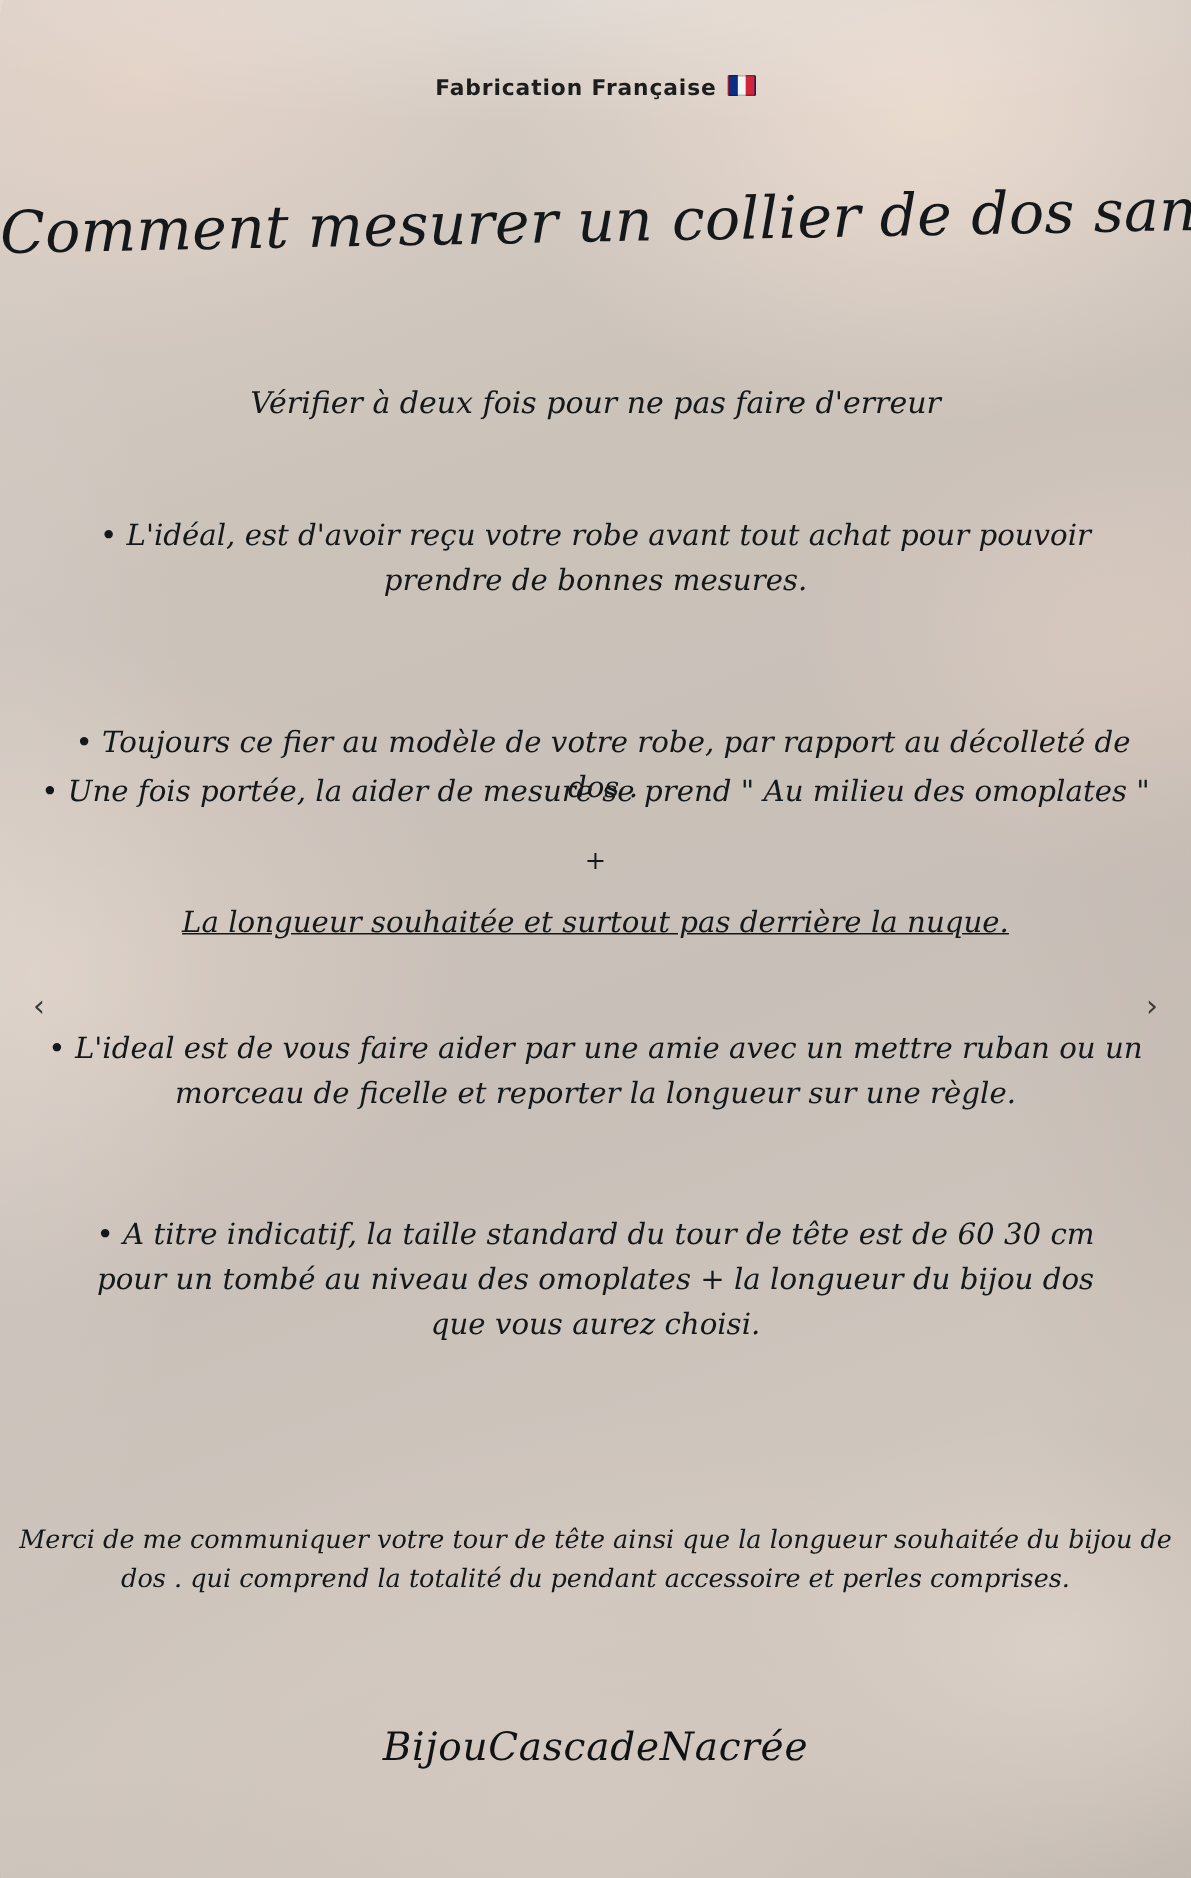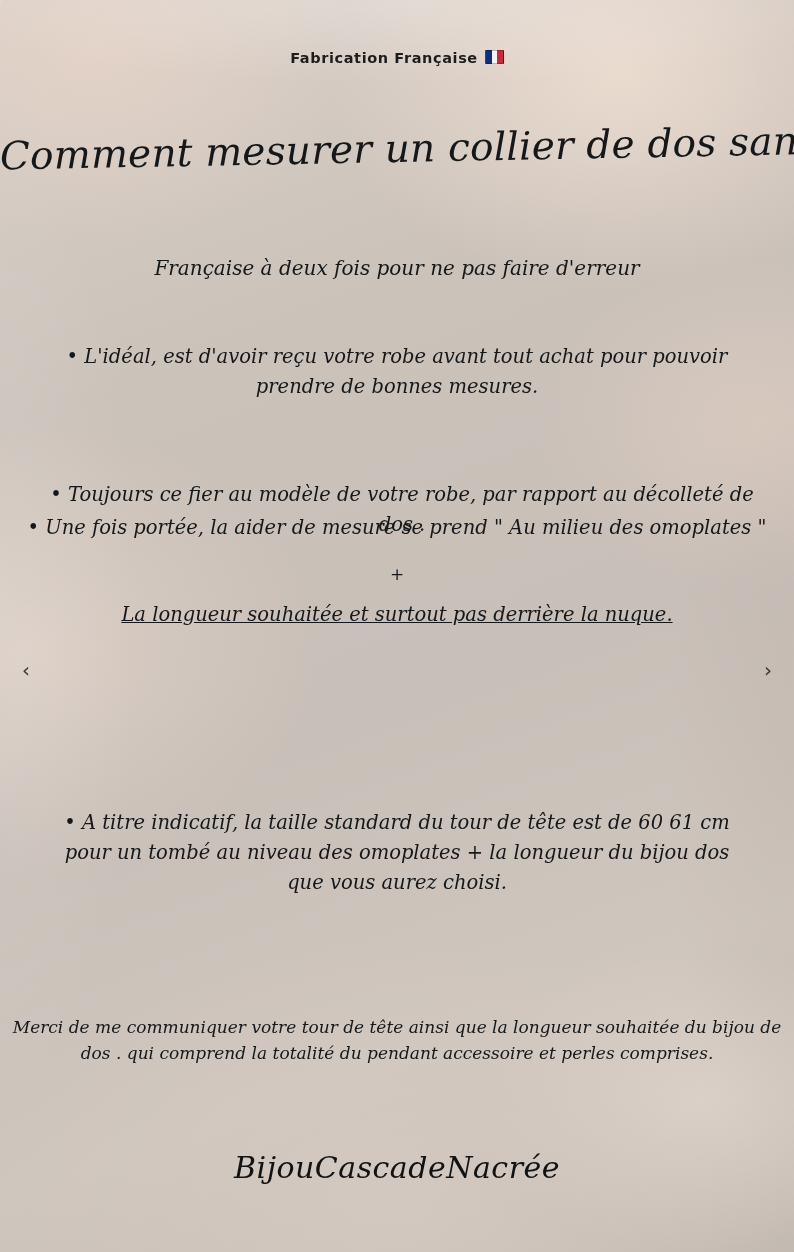--- a/index.html
+++ b/index.html
@@ -137,21 +137,21 @@
   .b6 { top: 808px; padding: 0 54px; }
   .b7 { top: 982px; }
   .b8 { top: 1014px; padding: 0 8px; font-size: 17px; }
 
   .signature {
     position: absolute;
     top: 1150px;
     left: 0;
     width: 100%;
     text-align: center;
-    font-size: 30px;
+    font-size: 26px;
     font-family: "DejaVu Serif", serif;
     font-style: italic;
     color: #101214;
     letter-spacing: 0.5px;
   }
 
   
   .arrow {
     position: absolute;
     top: 660px;
@@ -173,28 +173,29 @@
   <div class="texture2"></div>
 
   <div class="content">
 
     <div class="header">
       <span>Fabrication Française</span><span class="flag"></span>
     </div>
 
     <div class="script title">Comment mesurer un collier de dos sans fermoir !</div>
 
-    <div class="script subtitle">Française à deux fois pour ne pas faire d'erreur</div>
+    <div class="script subtitle">Vérifier à deux fois pour ne pas faire d'erreur</div>
 
     <div class="script block b1">• L'idéal, est d'avoir reçu votre robe avant tout achat pour pouvoir prendre de bonnes mesures.</div>
     <div class="script block b2">• Toujours ce fier au modèle de votre robe, par rapport au décolleté de dos .</div>
     <div class="script block b3">• Une fois portée, la aider de mesure se prend " Au milieu des omoplates "</div>
     <div class="script block plus">+</div>
     <div class="script block b4">La longueur souhaitée et surtout pas derrière la nuque.</div>
-    <div class="script block b6">• A titre indicatif, la taille standard du tour de tête est de 60 61 cm pour un tombé au niveau des omoplates + la longueur du bijou dos que vous aurez choisi.</div>
+    <div class="script block b5">• L'ideal est de vous faire aider par une amie avec un mettre ruban ou un morceau de ficelle et reporter la longueur sur une règle.</div>
+    <div class="script block b6">• A titre indicatif, la taille standard du tour de tête est de 60 30 cm pour un tombé au niveau des omoplates + la longueur du bijou dos que vous aurez choisi.</div>
     <div class="script block b8">Merci de me communiquer votre tour de tête ainsi que la longueur souhaitée du bijou de dos . qui comprend la totalité du pendant accessoire et perles comprises.</div>
 
     <div class="signature">BijouCascadeNacrée</div>
 
     <div class="arrow arrow-left">‹</div>
     <div class="arrow arrow-right">›</div>
 
   </div>
 </div>
 

